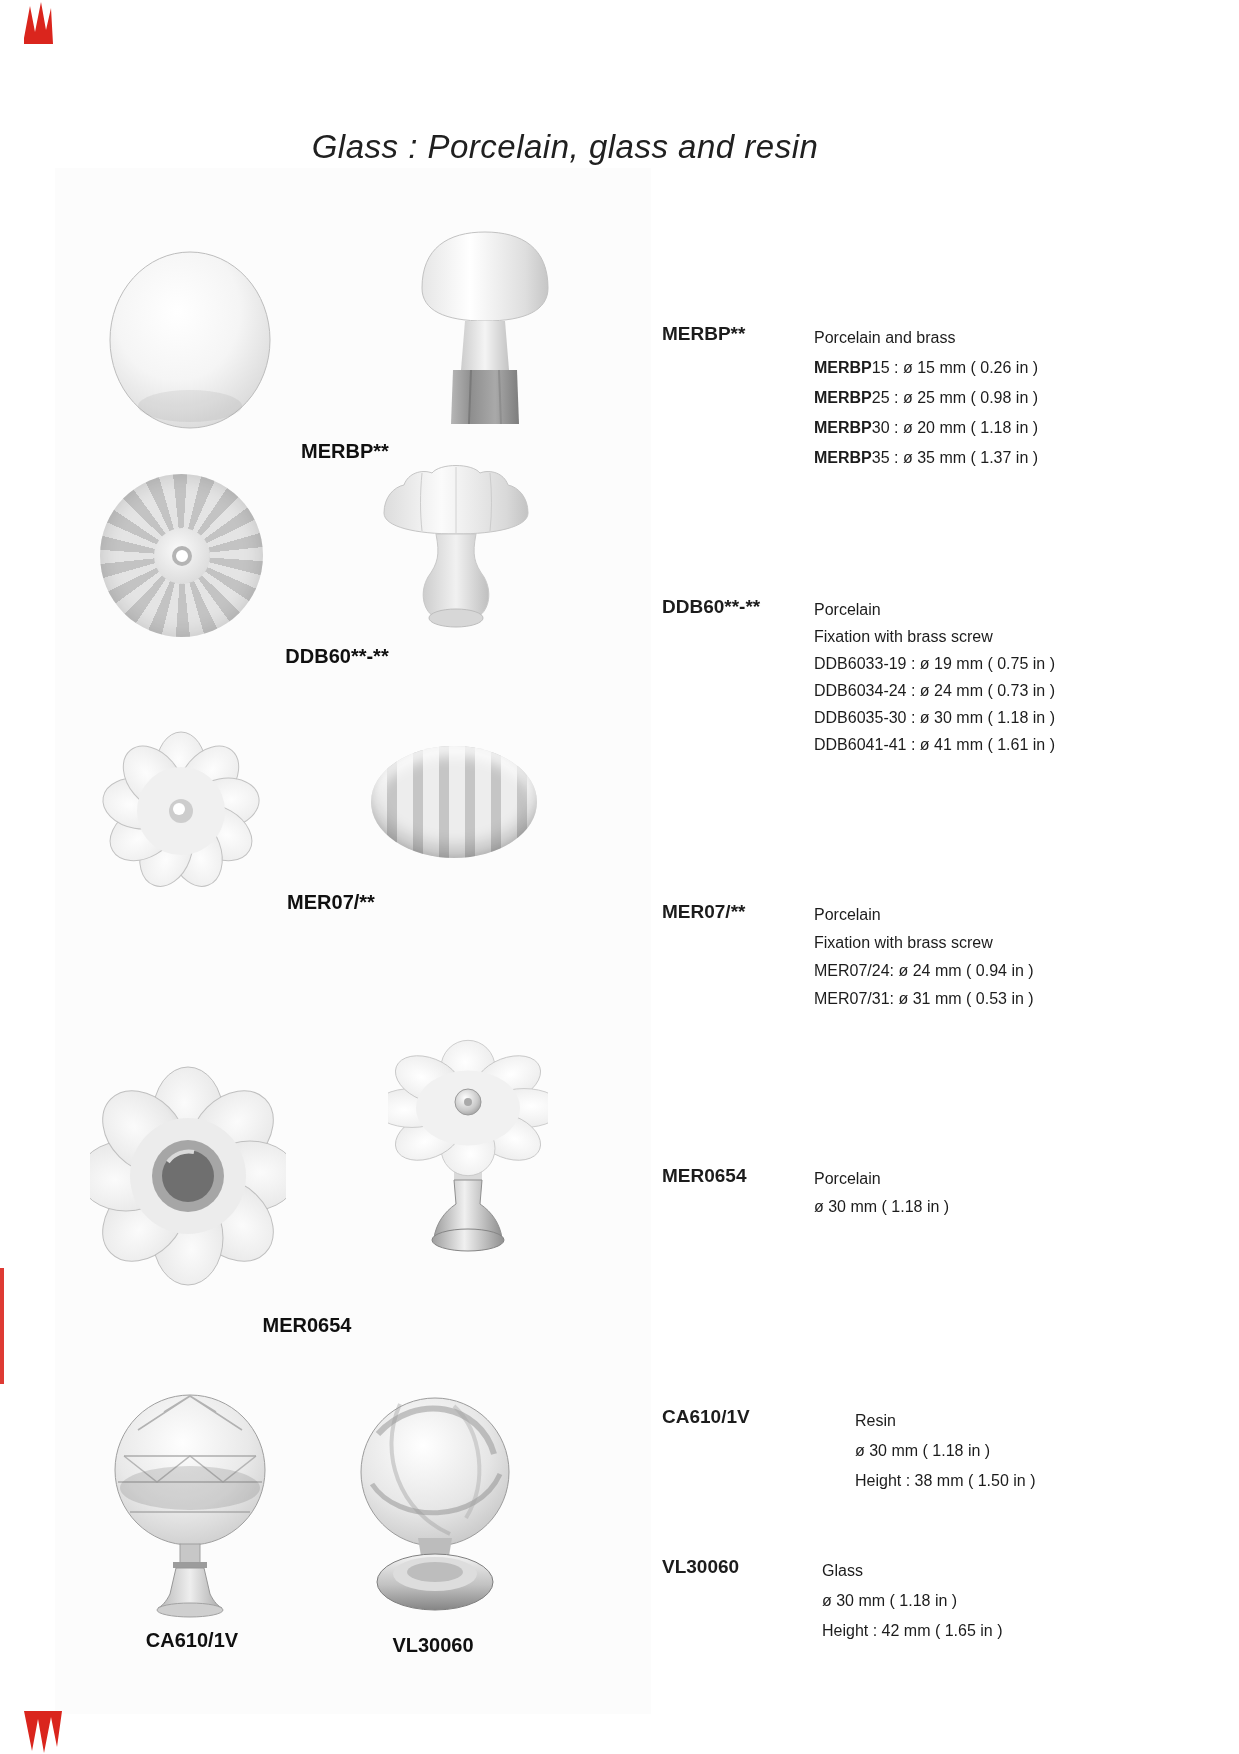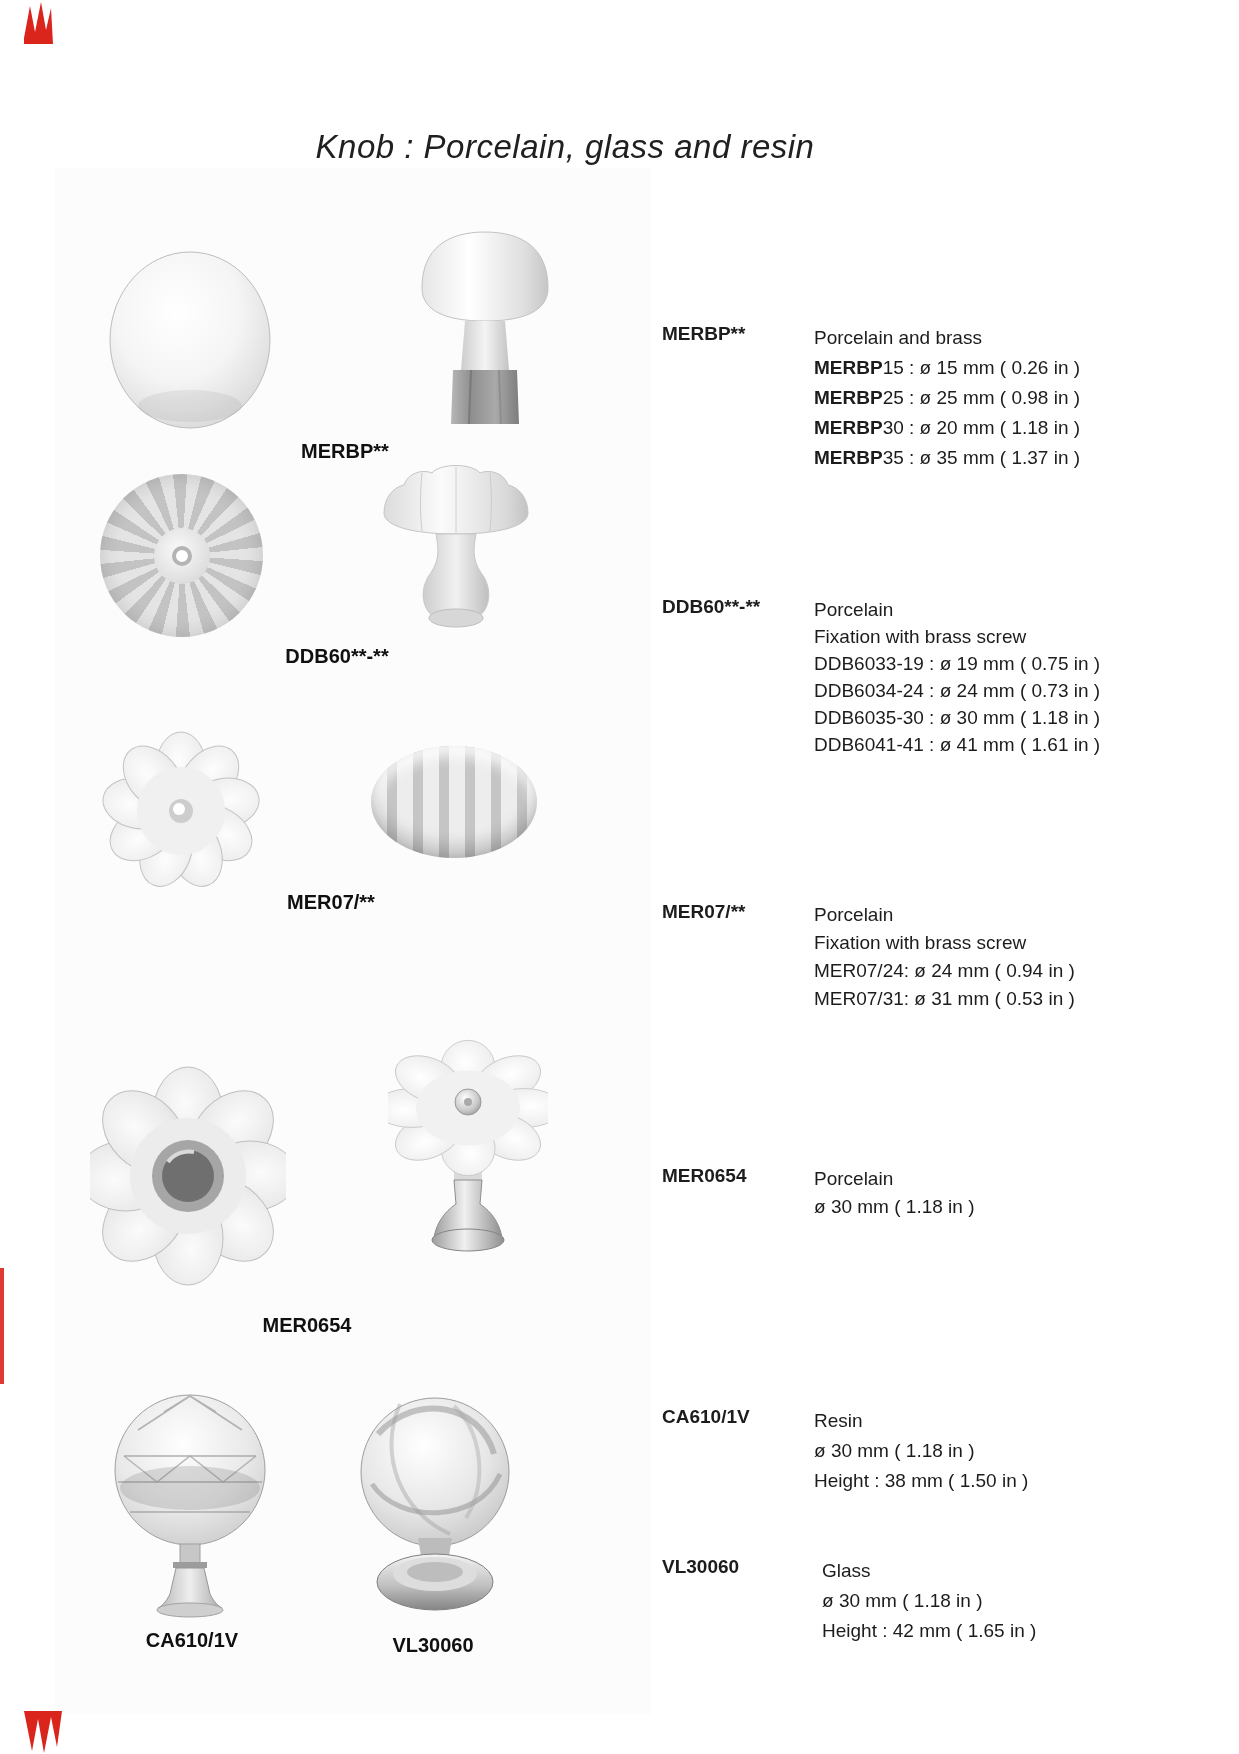--- a/index.html
+++ b/index.html
@@ -11,26 +11,26 @@
   .caption{position:absolute;width:200px;text-align:center;font-weight:700;font-size:20px;color:#101010;}
   .cap1{left:245px;top:440px;}
   .cap2{left:237px;top:645px;}
   .cap3{left:231px;top:891px;}
   .cap4{left:207px;top:1314px;}
   .cap5{left:92px;top:1629px;}
   .cap6{left:333px;top:1634px;}
   .spec{position:absolute;left:662px;width:560px;}
   .spec-label{position:absolute;left:0;top:0;font-weight:700;font-size:19px;white-space:nowrap;}
   .spec-lines{position:absolute;left:152px;top:0;}
-  .spec-line{font-size:19px;line-height:27px;white-space:nowrap;}
+  .spec-line{font-size:16px;line-height:27px;white-space:nowrap;}
   .spec1{top:323px;} .spec1 .spec-line{line-height:30px;}
   .spec2{top:596px;}
   .spec3{top:901px;} .spec3 .spec-line{line-height:28px;}
   .spec4{top:1165px;} .spec4 .spec-line{line-height:28px;}
-  .spec5{top:1406px;} .spec5 .spec-line{line-height:30px;}
+  .spec5{top:1406px;} .spec5 .spec-line{line-height:30px;margin-left:41px;}
   .spec6{top:1556px;} .spec6 .spec-line{line-height:30px;margin-left:8px;}
   .spec-line b{font-weight:700;}
   .photo{position:absolute;}
   .ph-ball{left:107px;top:248px;width:166px;height:184px;}
   .ph-mush{left:410px;top:226px;width:150px;height:202px;}
   .ph-disc{left:100px;top:474px;width:163px;height:163px;}
   .ph-fluted{left:378px;top:463px;width:156px;height:174px;}
   .ph-flower{left:92px;top:724px;width:178px;height:174px;}
   .ph-oval{left:371px;top:746px;width:166px;height:112px;}
   .ph-bigflower{left:90px;top:1054px;width:196px;height:256px;}
@@ -65,21 +65,21 @@
       <polygon points="0,38 6,6 11,32 17,2 22,30 27,8 29,44 0,44" fill="#da251d"></polygon>
     </svg>
   </div>
   <div class="red-strip"></div>
   <div class="red-mark red-bottom">
     <svg width="38" height="42" viewBox="0 0 38 42">
       <polygon points="0,0 8,40 14,8 20,42 27,6 33,36 38,0" fill="#da251d"></polygon>
     </svg>
   </div>
 
-  <div class="page-title">Knob : Porcelain, glass and resin</div>
+  <div class="page-title">Glass : Porcelain, glass and resin</div>
 
   <div class="photo ph-ball">
     <svg width="166" height="184" viewBox="0 0 166 184">
       <defs>
         <radialGradient id="g1" cx="42%" cy="34%" r="78%">
           <stop offset="0" stop-color="#ffffff"></stop>
             <stop offset=".5" stop-color="#f5f5f5"></stop>
           <stop offset=".85" stop-color="#dddddd"></stop>
             <stop offset="1" stop-color="#c7c7c7"></stop>
         </radialGradient>

